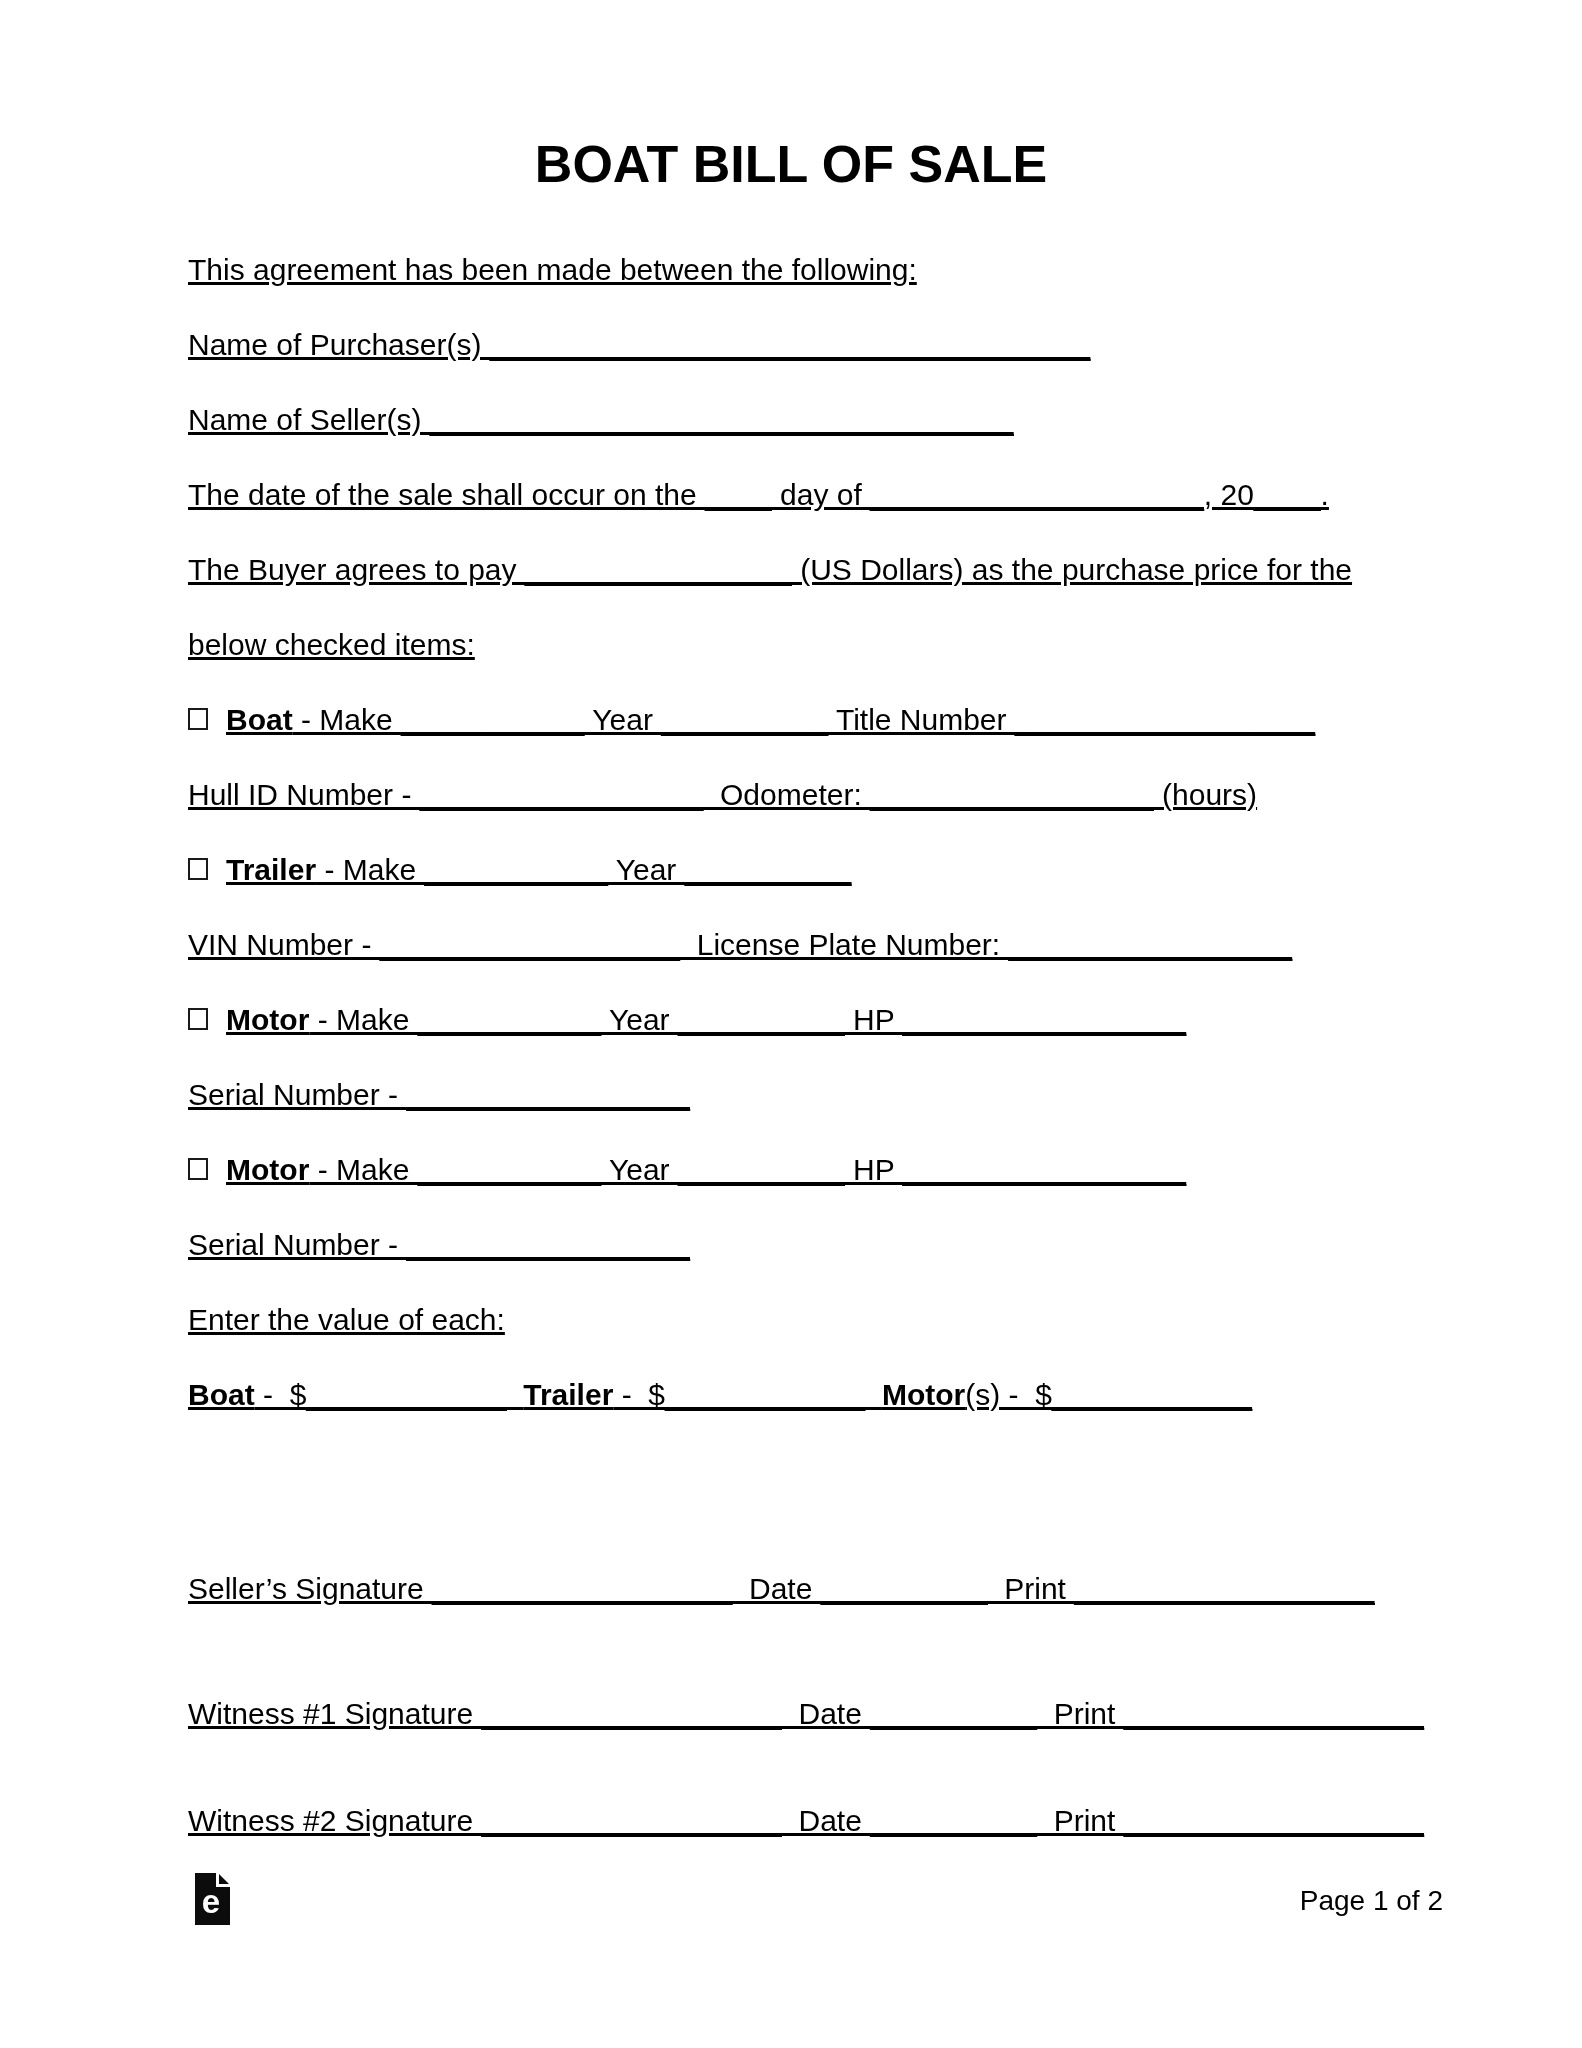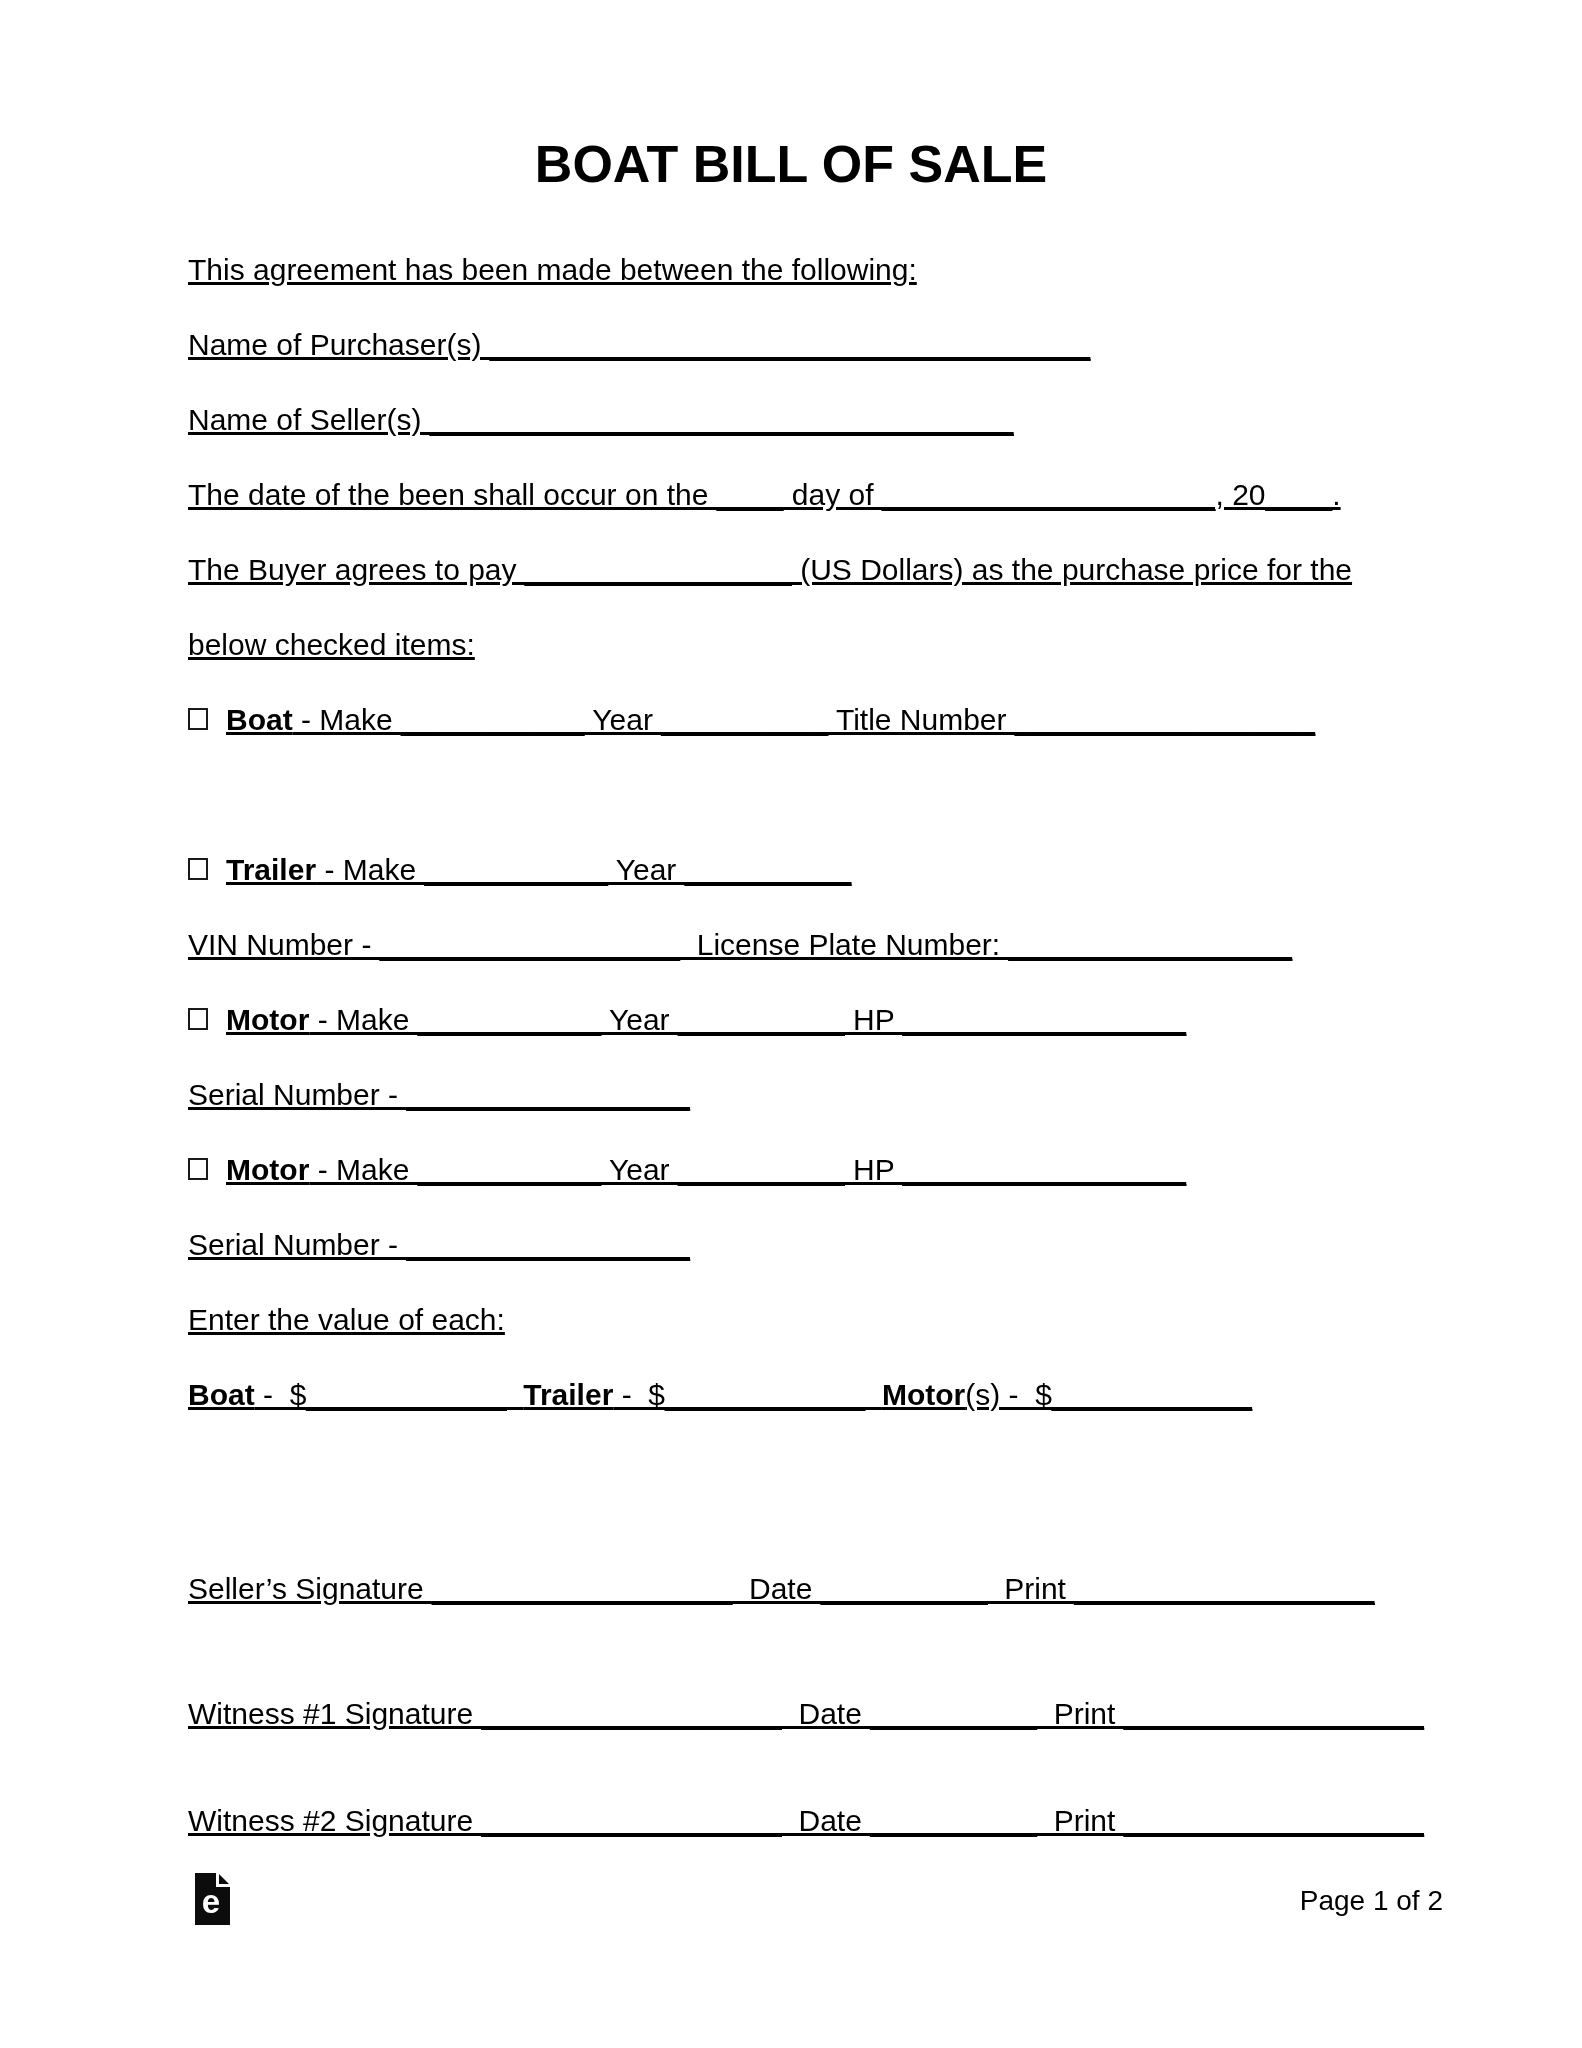--- a/index.html
+++ b/index.html
@@ -62,28 +62,29 @@
 <div class="page">
 
   <div class="title">BOAT BILL OF SALE</div>
 
   <div class="line" style="top:252px">This agreement has been made between the following:</div>
 
   <div class="line" style="top:327px">Name of Purchaser(s) ____________________________________</div>
 
   <div class="line" style="top:402px">Name of Seller(s) ___________________________________</div>
 
-  <div class="line" style="top:477px">The date of the been shall occur on the ____ day of ____________________, 20____.</div>
+  <div class="line" style="top:477px">The date of the sale shall occur on the ____ day of ____________________, 20____.</div>
 
   <div class="line" style="top:552px">The Buyer agrees to pay ________________ (US Dollars) as the purchase price for the</div>
 
   <div class="line" style="top:627px">below checked items:</div>
 
   <div class="line" style="top:702px"><span class="checkbox"></span><span class="b">Boat</span><span> - Make ___________ Year __________ Title Number __________________</span></div>
 
+  <div class="line" style="top:777px">Hull ID Number - _________________  Odometer: _________________ (hours)</div>
 
   <div class="line" style="top:927px">VIN Number - __________________  License Plate Number: _________________</div>
 
   <div class="line" style="top:852px"><span class="checkbox"></span><span class="b">Trailer</span><span> - Make ___________ Year __________</span></div>
 
   <div class="line" style="top:1002px"><span class="checkbox"></span><span class="b">Motor</span><span> - Make ___________ Year __________ HP _________________</span></div>
 
   <div class="line" style="top:1077px">Serial Number - _________________</div>
 
   <div class="line" style="top:1152px"><span class="checkbox"></span><span class="b">Motor</span><span> - Make ___________ Year __________ HP _________________</span></div>

